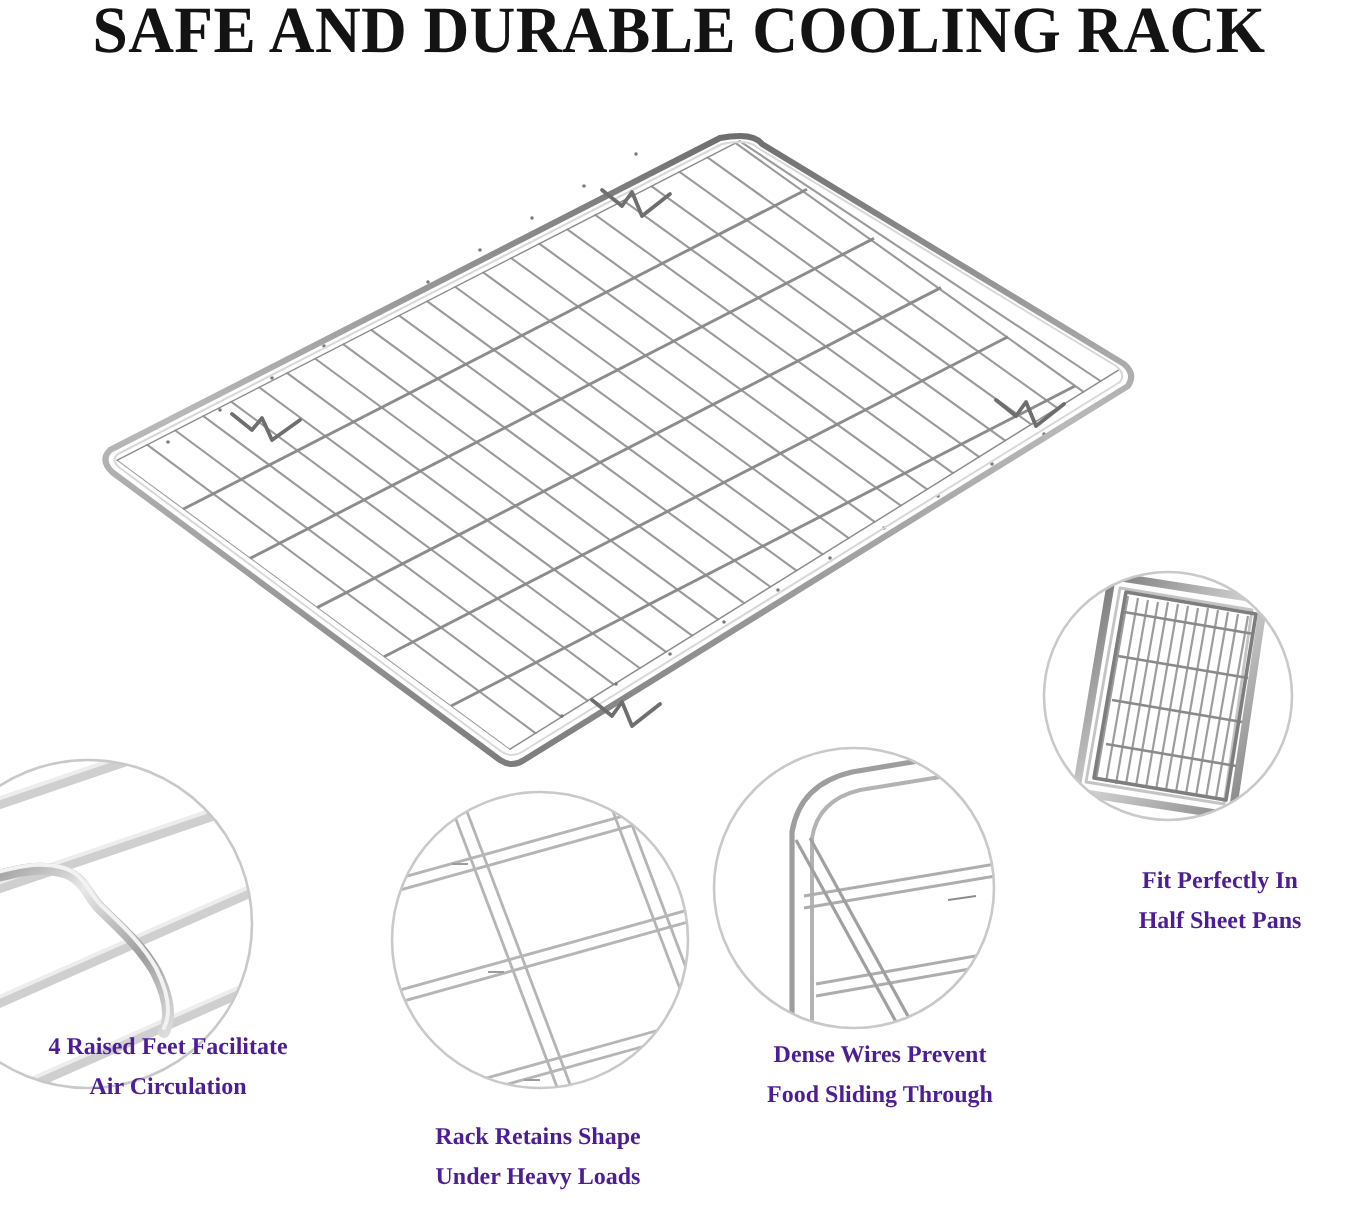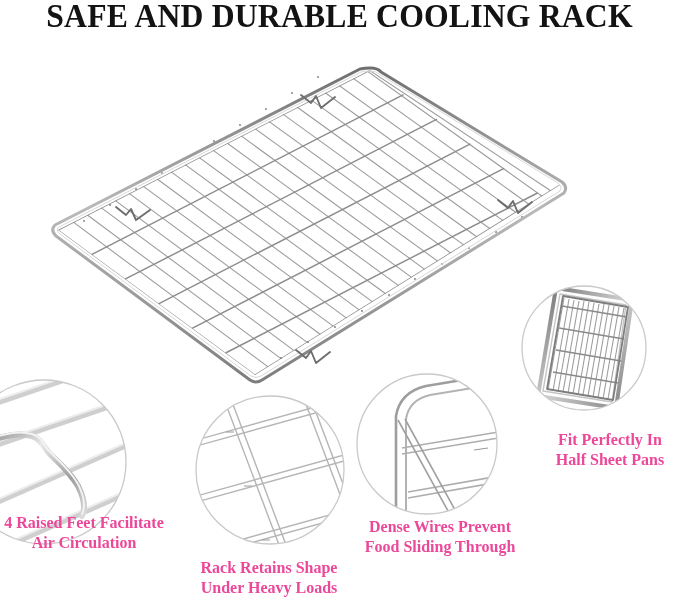--- a/index.html
+++ b/index.html
@@ -52,23 +52,23 @@
   .callout svg {
     display: block;
     overflow: visible;
   }
 
   
   .caption {
     position: absolute;
     font-family: "Liberation Serif", "DejaVu Serif", serif;
     font-weight: bold;
-    font-size: 16px;
+    font-size: 12px;
     line-height: 20px;
-    color: #ec4899;
+    color: #4c1d95;
     text-align: center;
     white-space: pre-line;
   }
 
   #caption-feet      { left: -2px;  top: 513px; width: 172px; }
   #caption-shape     { left: 190px; top: 558px; width: 158px; }
   #caption-dense     { left: 359px; top: 517px; width: 162px; }
   #caption-fit       { left: 540px; top: 430px; width: 140px; }
 </style>
 </head>

